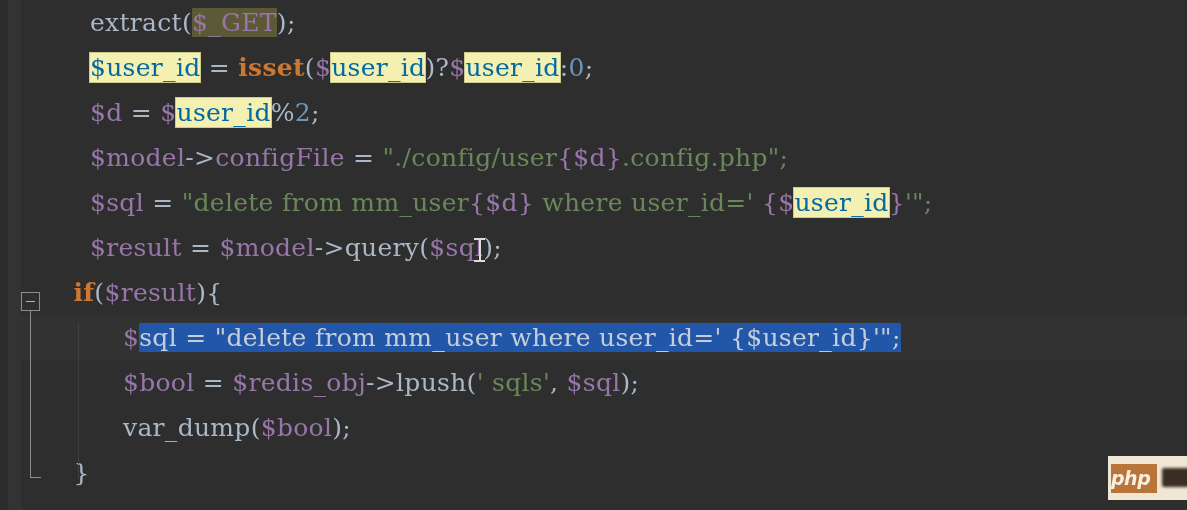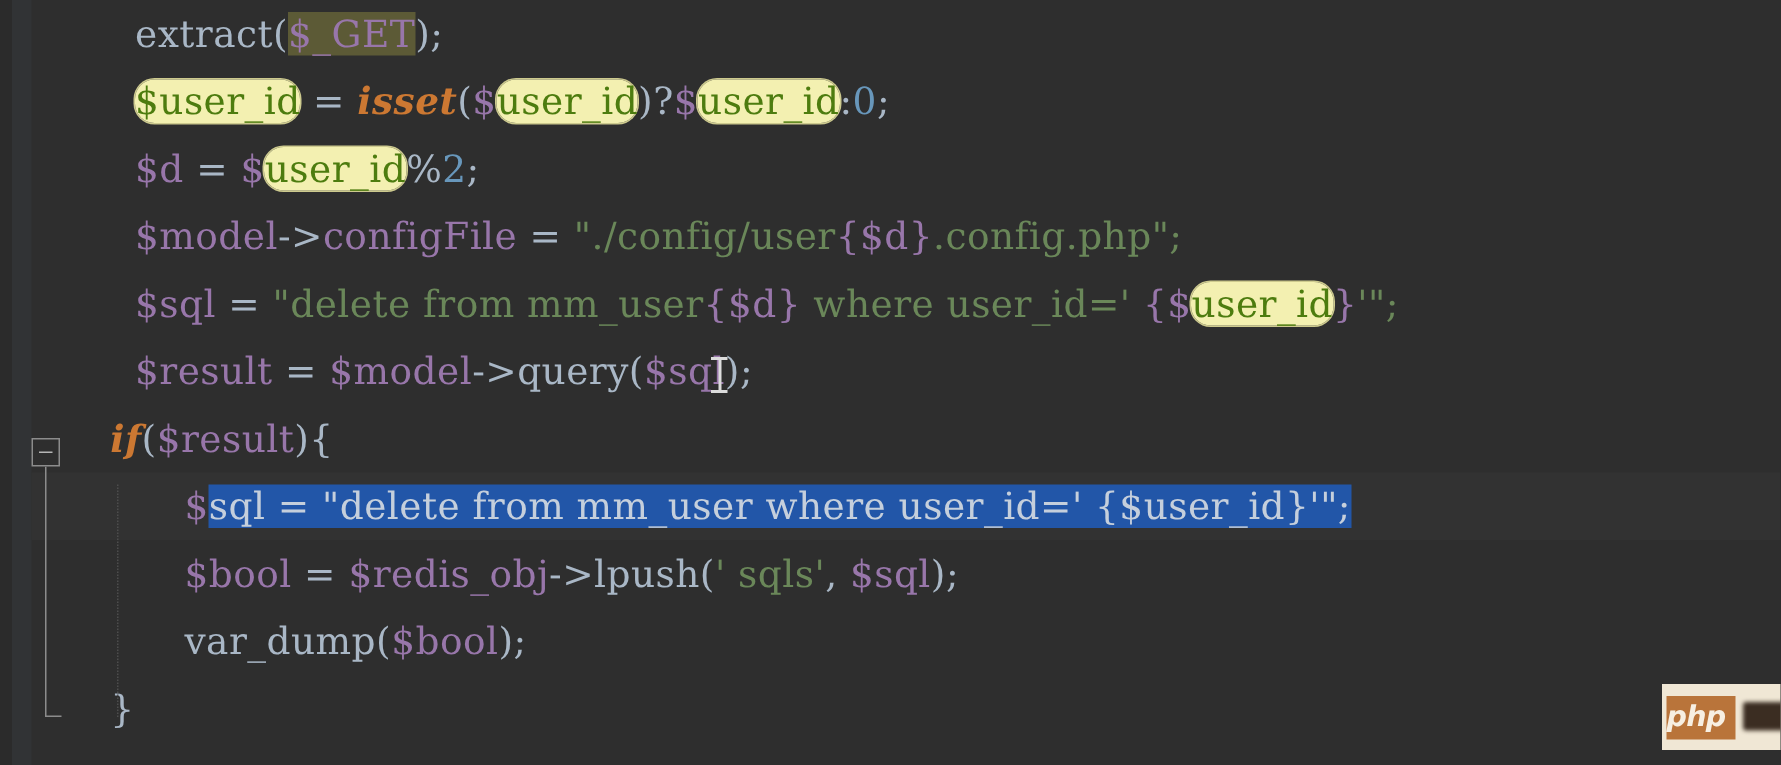--- a/index.html
+++ b/index.html
@@ -53,32 +53,31 @@
 
   
   .line.current {
     background: #323232;
   }
 
   
   .var      { color: #9876aa; }
   .punc     { color: #a9b7c6; }
   .op       { color: #a9b7c6; }
-  .kw       { color: #cc7832; font-weight: bold; font-style: italic; }
+  .kw       { color: #cc7832; font-weight: bold; }
   .str      { color: #6a8759; }
   .num      { color: #6897bb; }
   .ident    { color: #a9b7c6; }
   .plain    { color: #a9b7c6; }
 
   
   .hl {
     background: #f3f0b1;
-    color: #4d7c0f;
+    color: #0369a1;
     box-shadow: 0 0 0 1px #cdca8e;
-    border-radius: 13px;
   }
   
   .hl-olive {
     background: #5c5a36;
   }
   
   .sel {
     background: #2256a8;
     color: #c5cfdc;
   }

